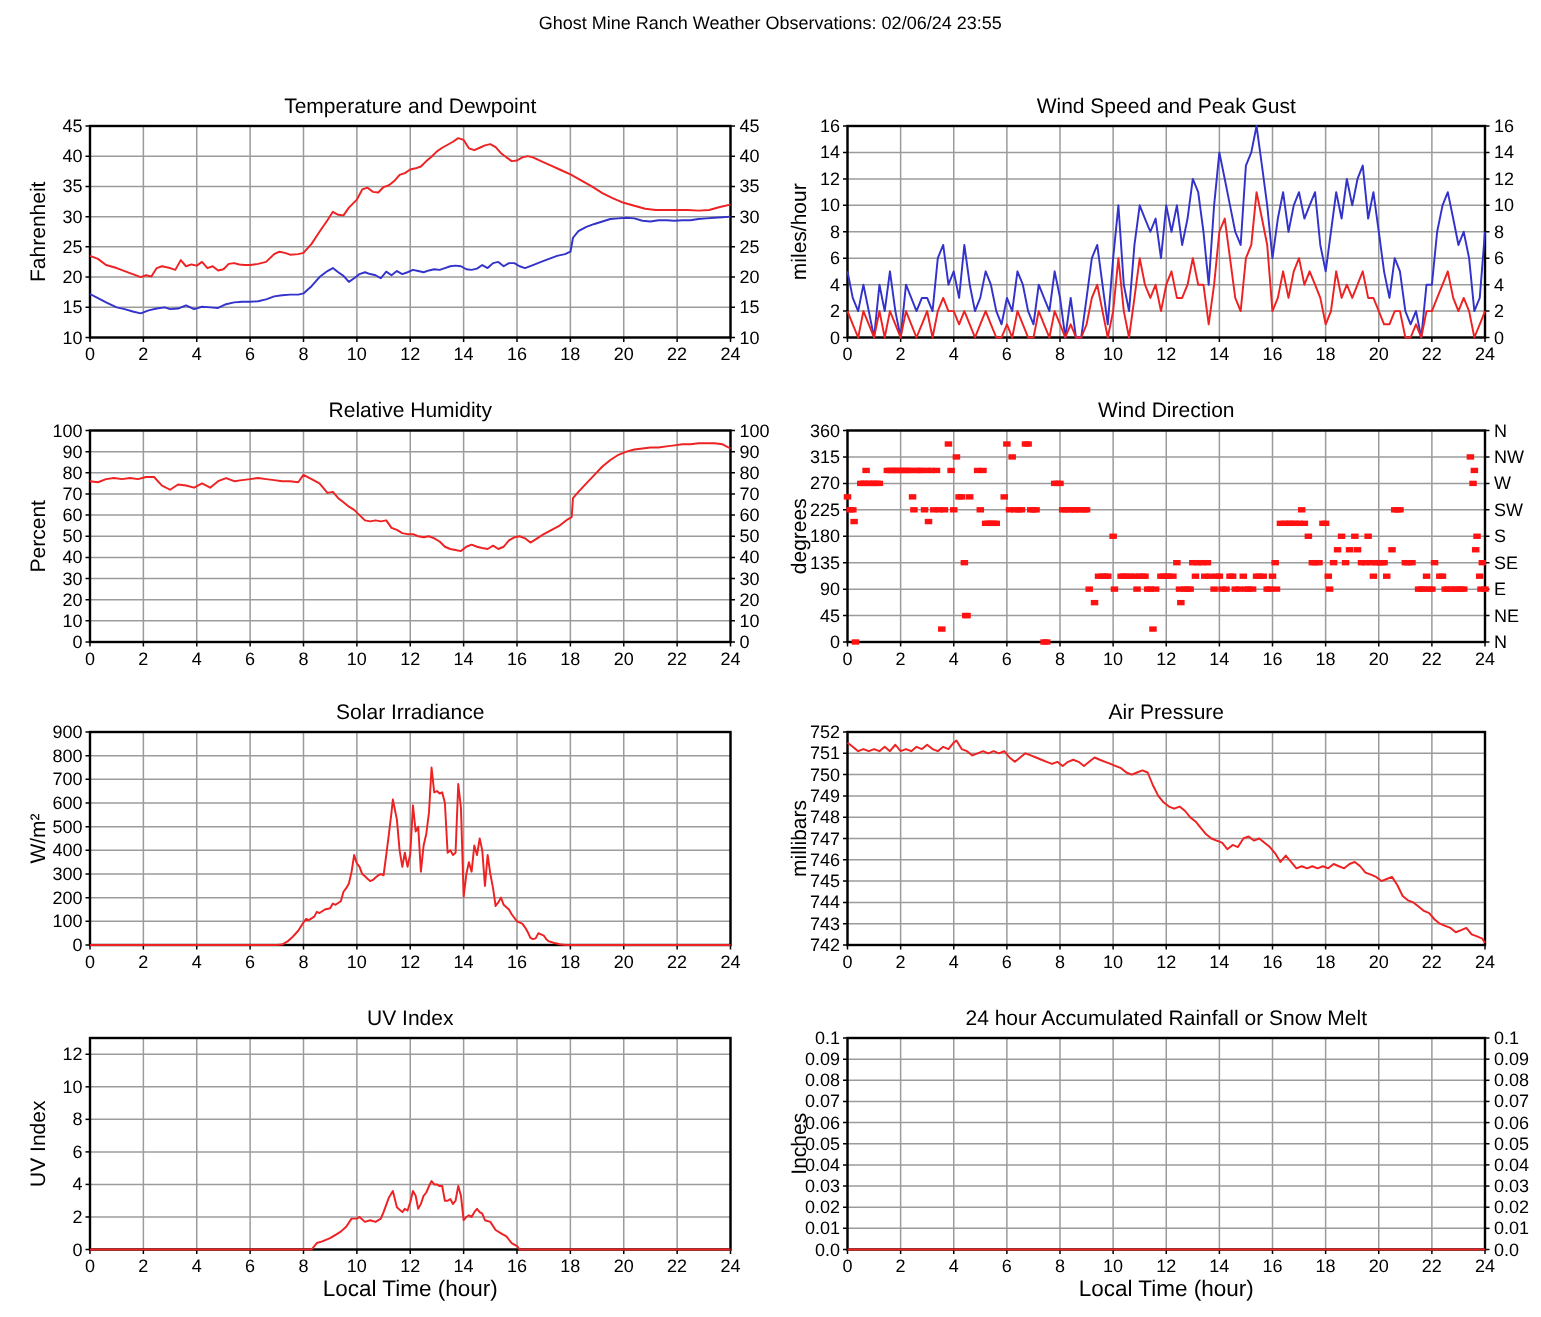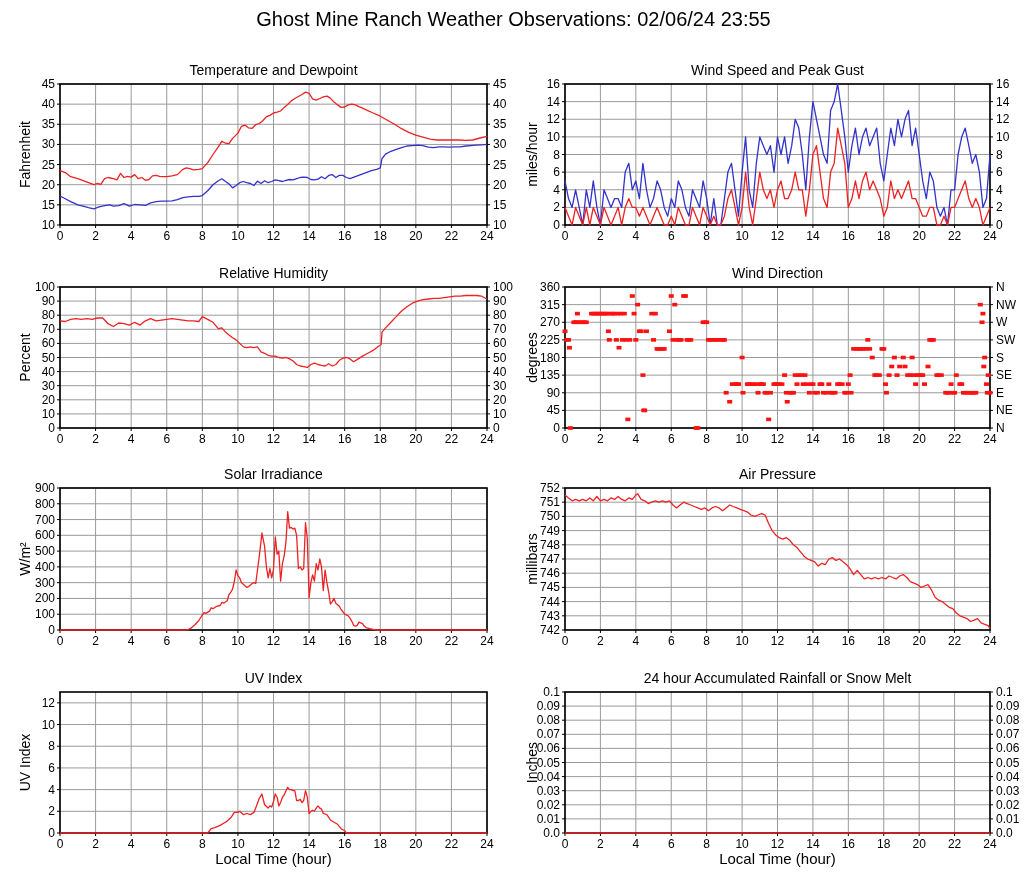--- a/index.html
+++ b/index.html
@@ -1,19 +1,19 @@
 <!DOCTYPE html>
 <html><head>
 <meta charset="utf-8">
 <style>
   html,body{margin:0;padding:0;background:#fff;}
   .page{position:relative;width:1027px;height:878px;background:#ffffff;overflow:hidden;
         font-family:"Liberation Sans",sans-serif;color:#000;}
   .main-title{position:absolute;top:8px;left:0;right:0;text-align:center;
-              font-size:20px;font-family:"Liberation Sans",sans-serif;}
+              font-size:12px;font-family:"Liberation Sans",sans-serif;}
   svg.chart{position:absolute;}
   svg text{fill:#000;font-family:"Liberation Sans",sans-serif;}
   svg text.tick{font-size:12px;}
   svg text.ctitle{font-size:14px;}
   svg text.ylab{font-size:14px;}
   svg text.xlab{font-size:15px;}
 </style>
 </head>
 <body>
 

